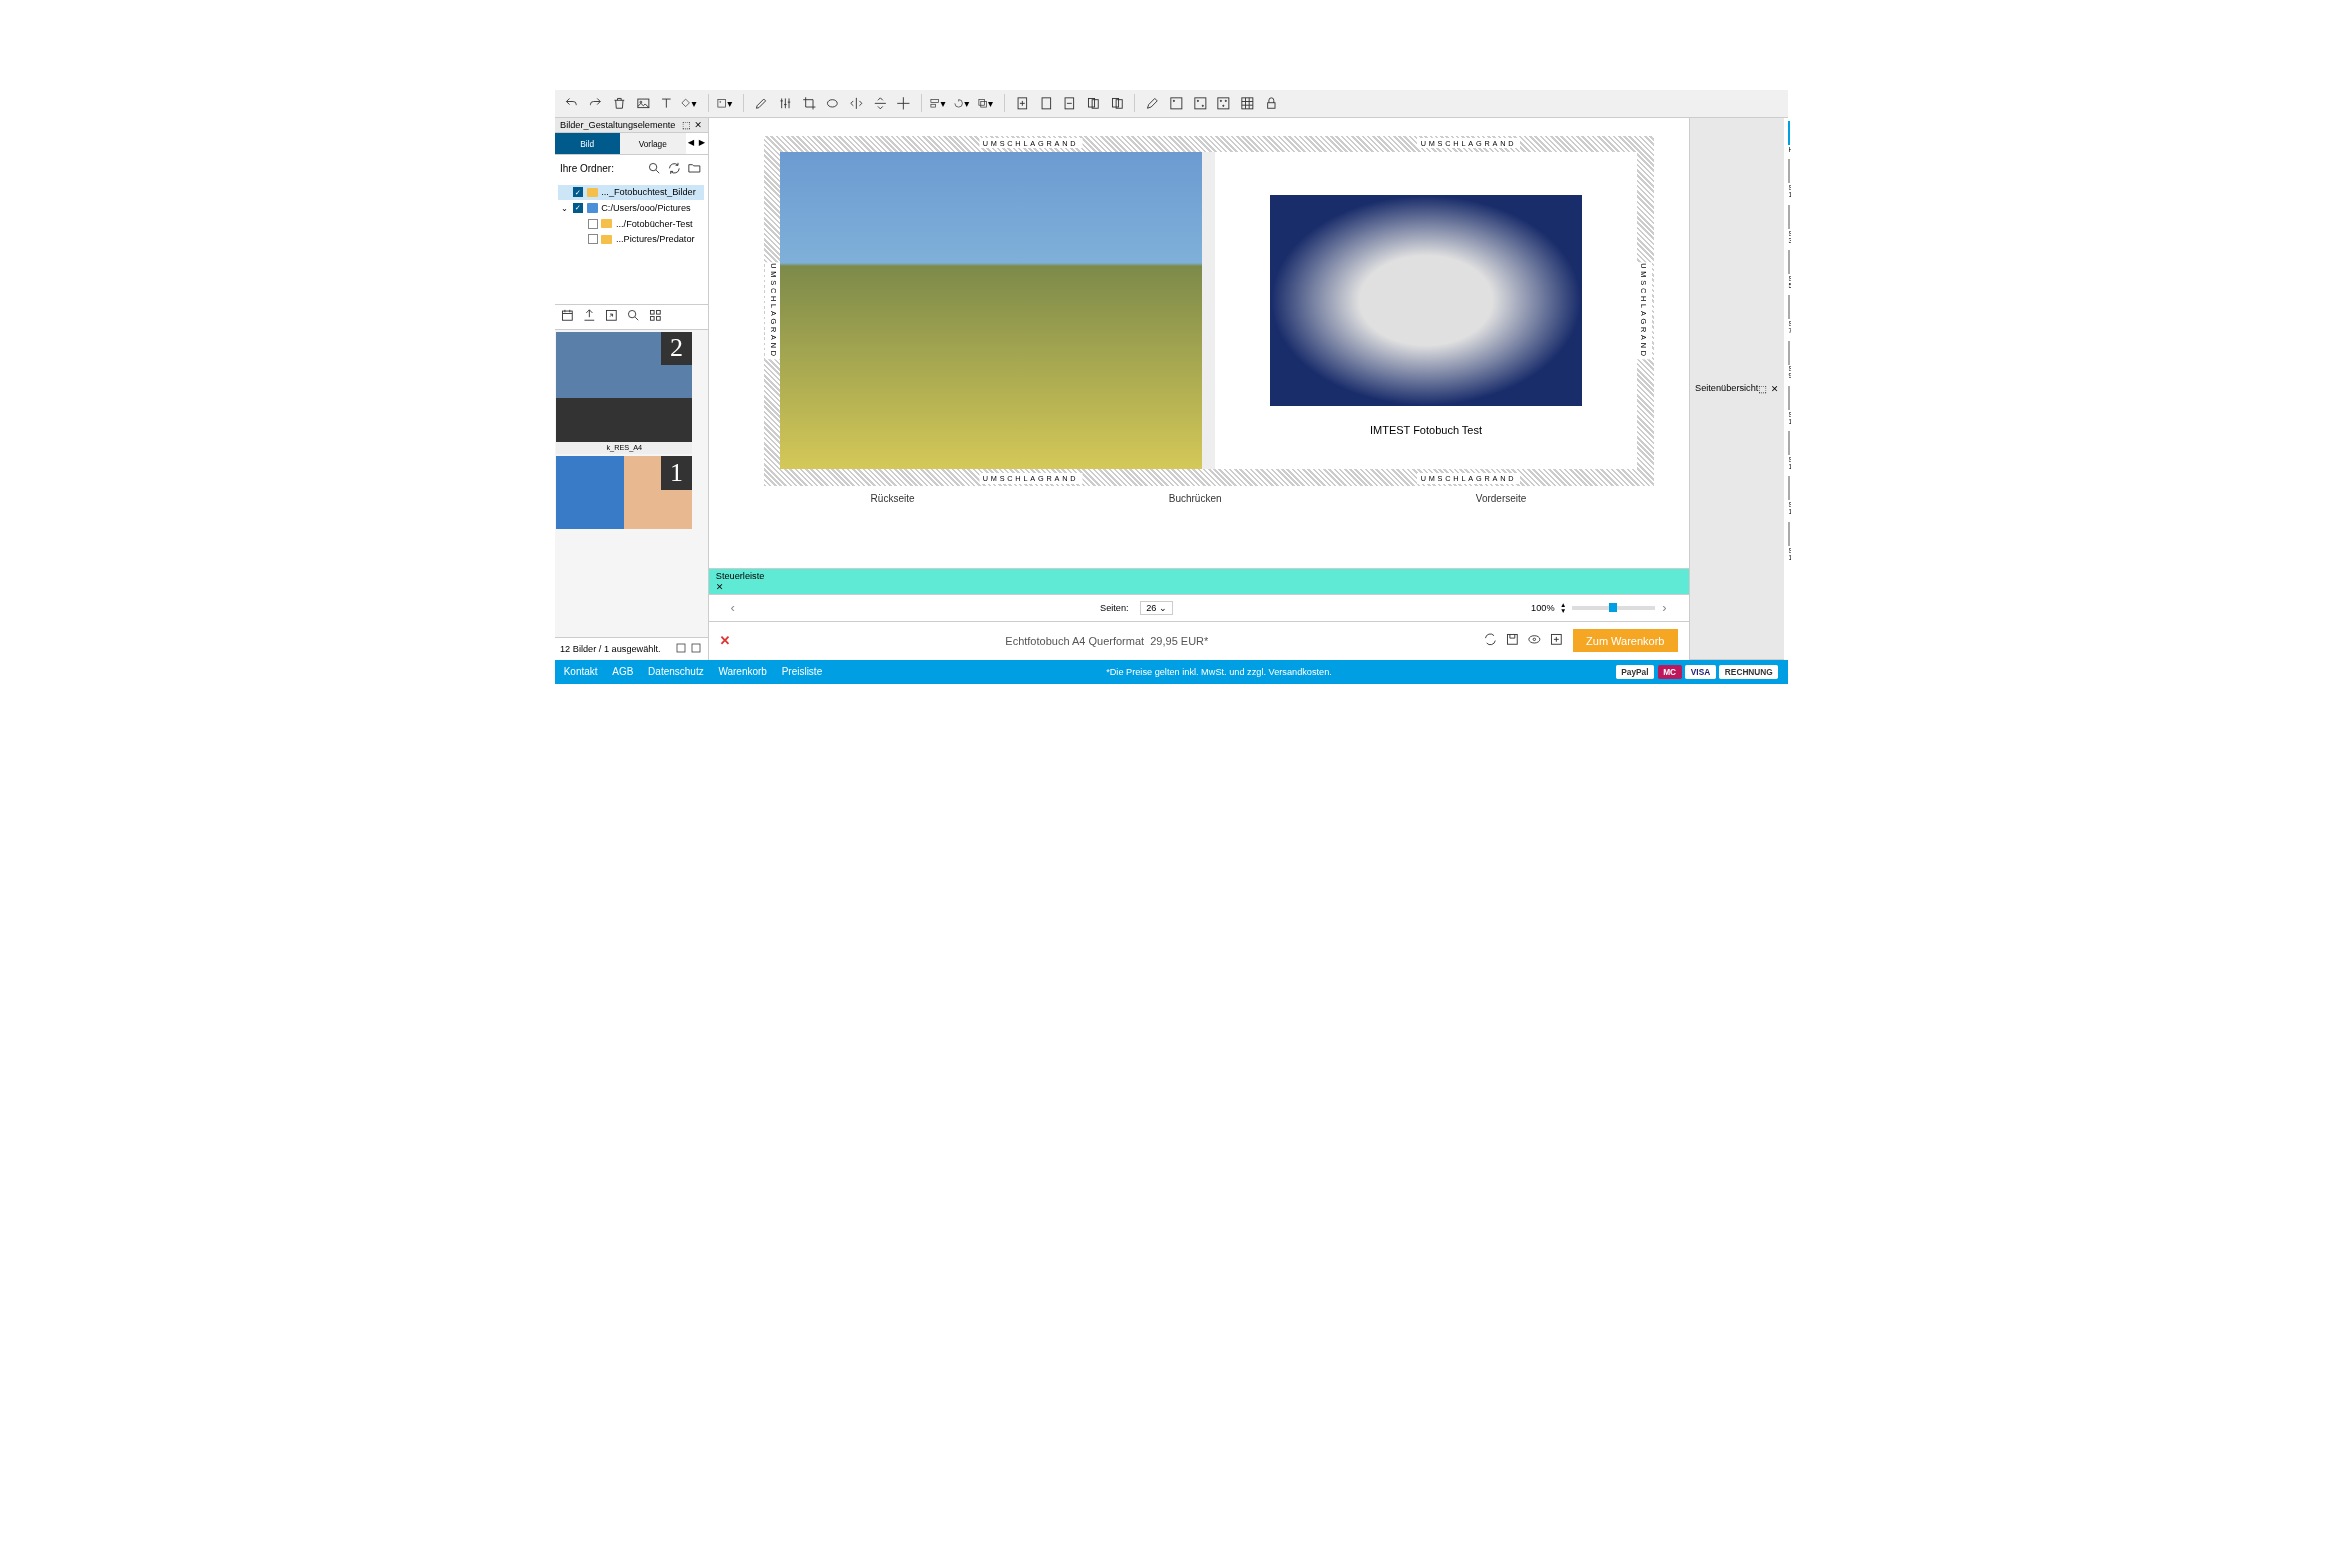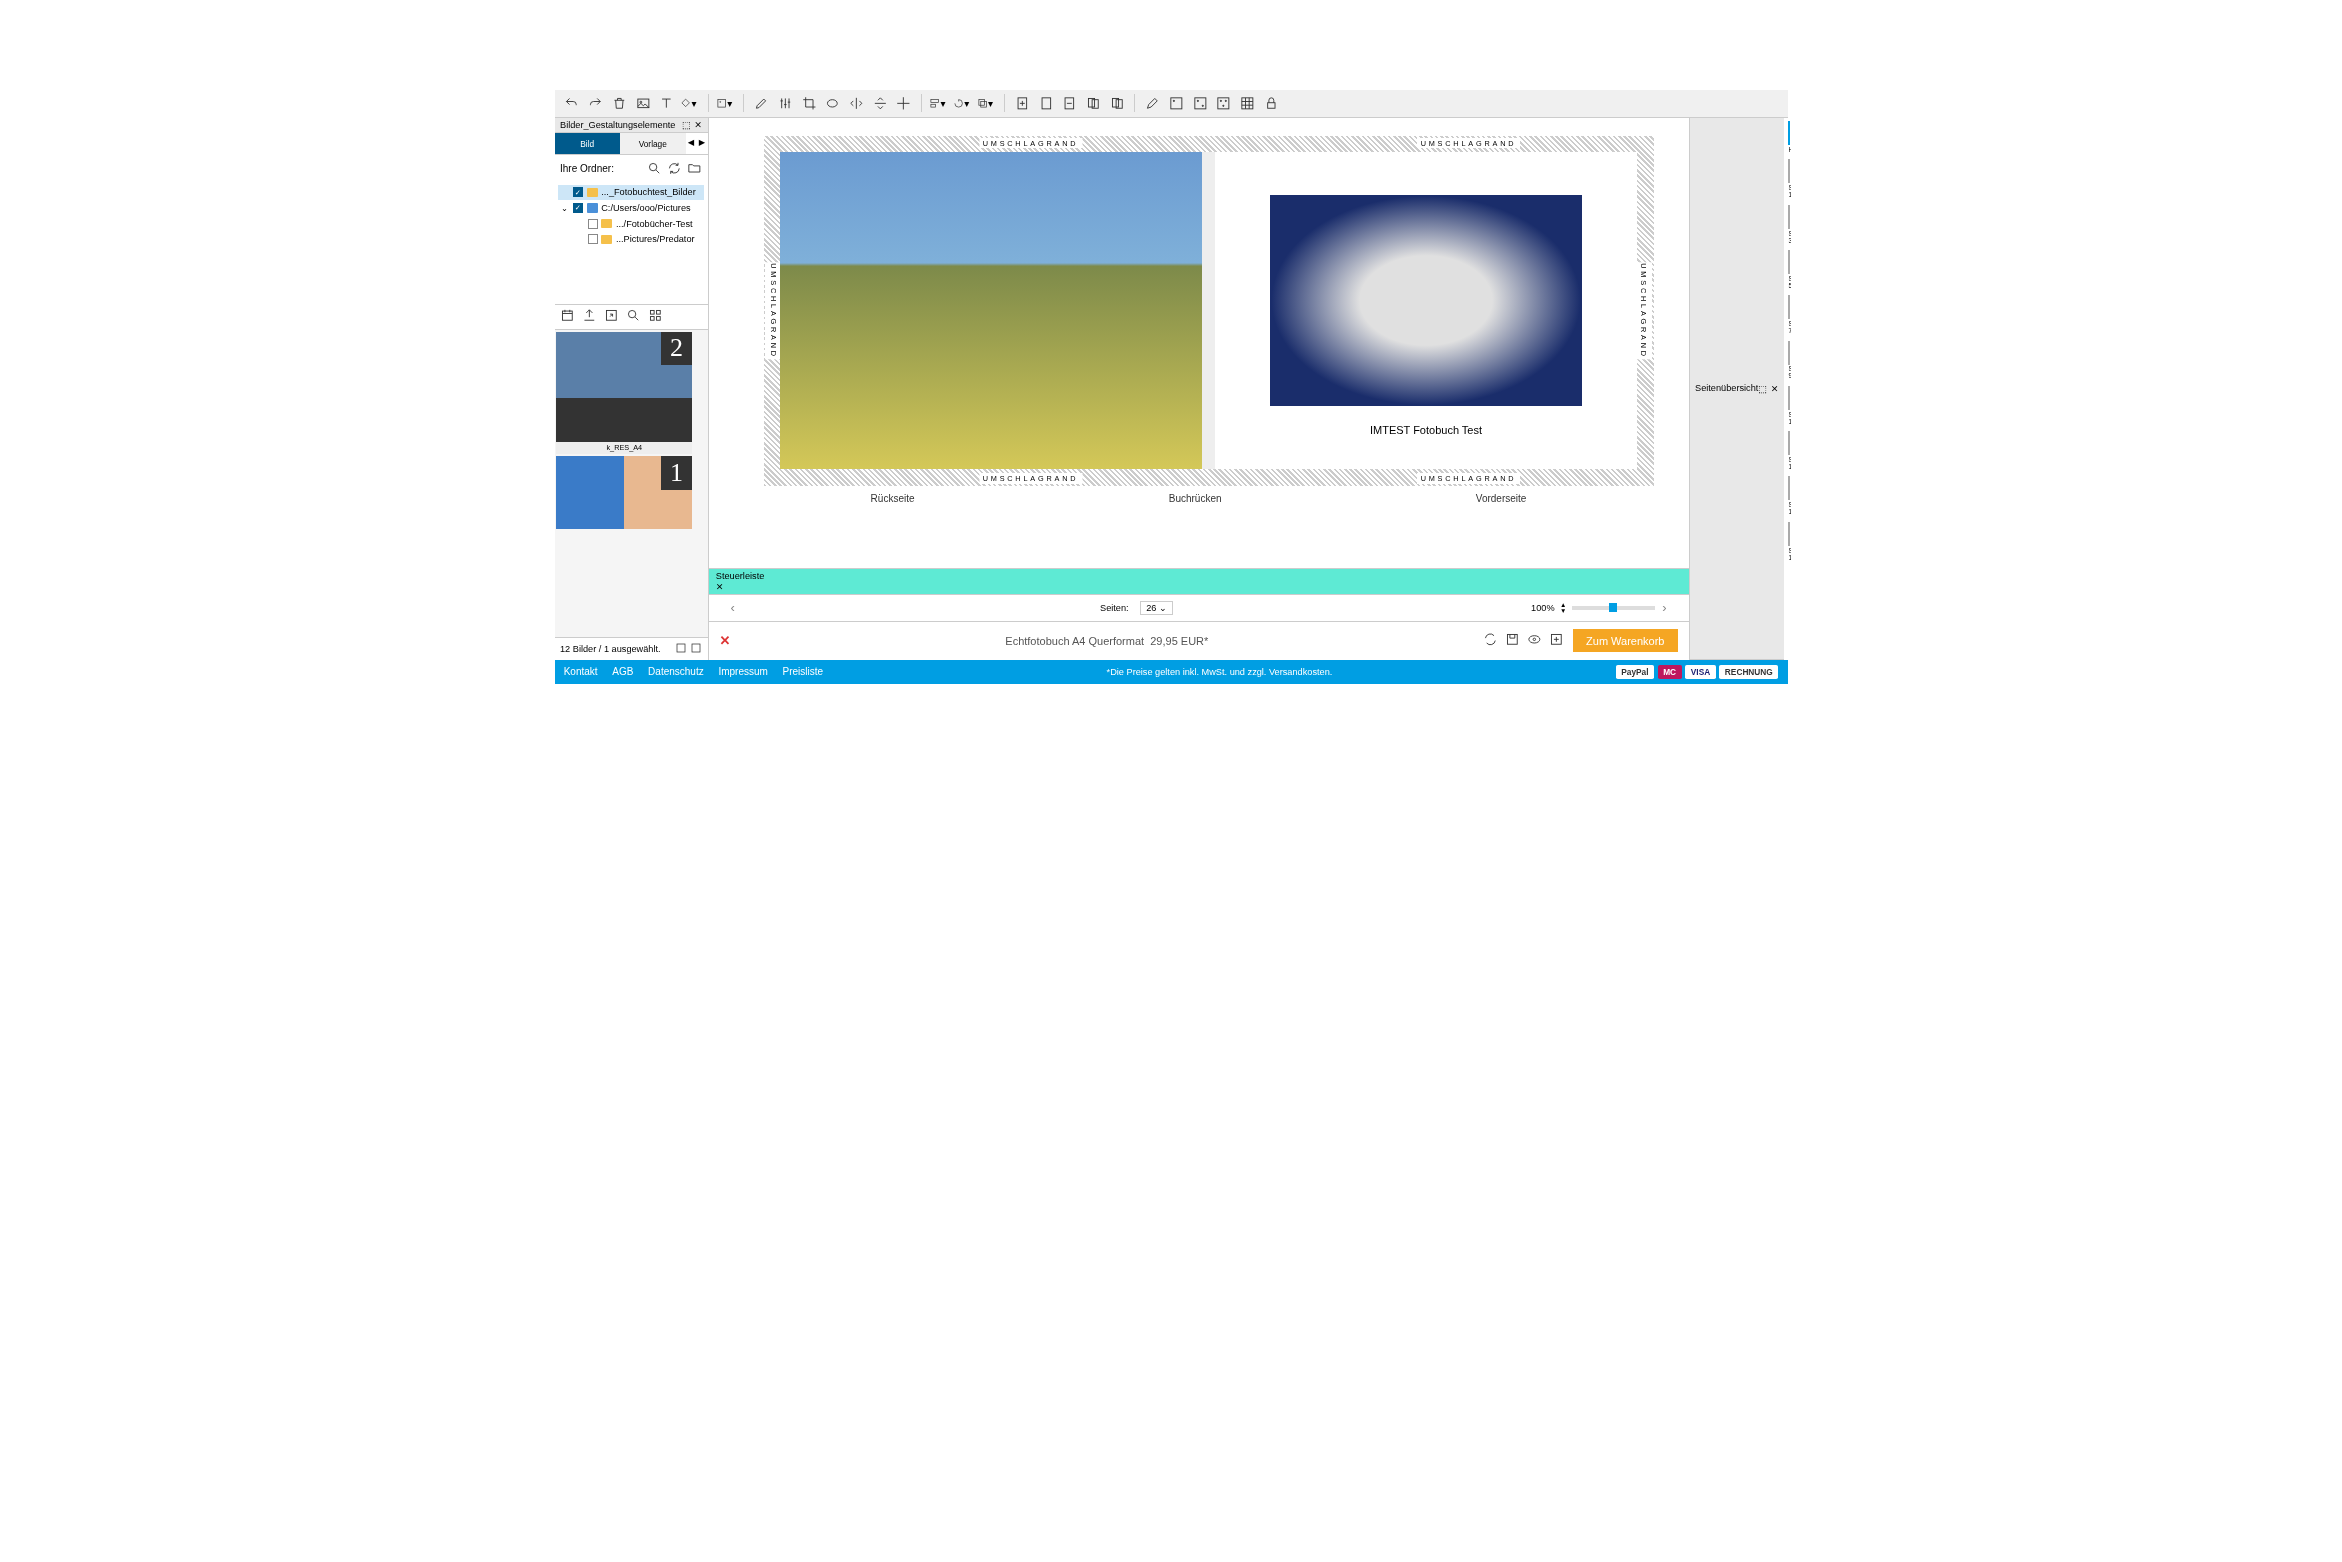--- a/index.html
+++ b/index.html
@@ -531,21 +531,21 @@
           </div>
         </div>
     </div>
   </div>
 
   <div class="footer">
     <div class="footer-links">
       <a>Kontakt</a>
       <a>AGB</a>
       <a>Datenschutz</a>
-      <a>Impressum</a>
+      <a>Warenkorb</a>
       <a>Preisliste</a>
     </div>
     <span class="footer-note">*Die Preise gelten inkl. MwSt. und zzgl. Versandkosten.</span>
     <div class="payment-badges">
       <span class="badge">PayPal</span>
       <span class="badge" style="background:#be185d;color:#fff">MC</span>
       <span class="badge" style="color:#1a1f71">VISA</span>
       <span class="badge">RECHNUNG</span>
     </div>
   </div>

